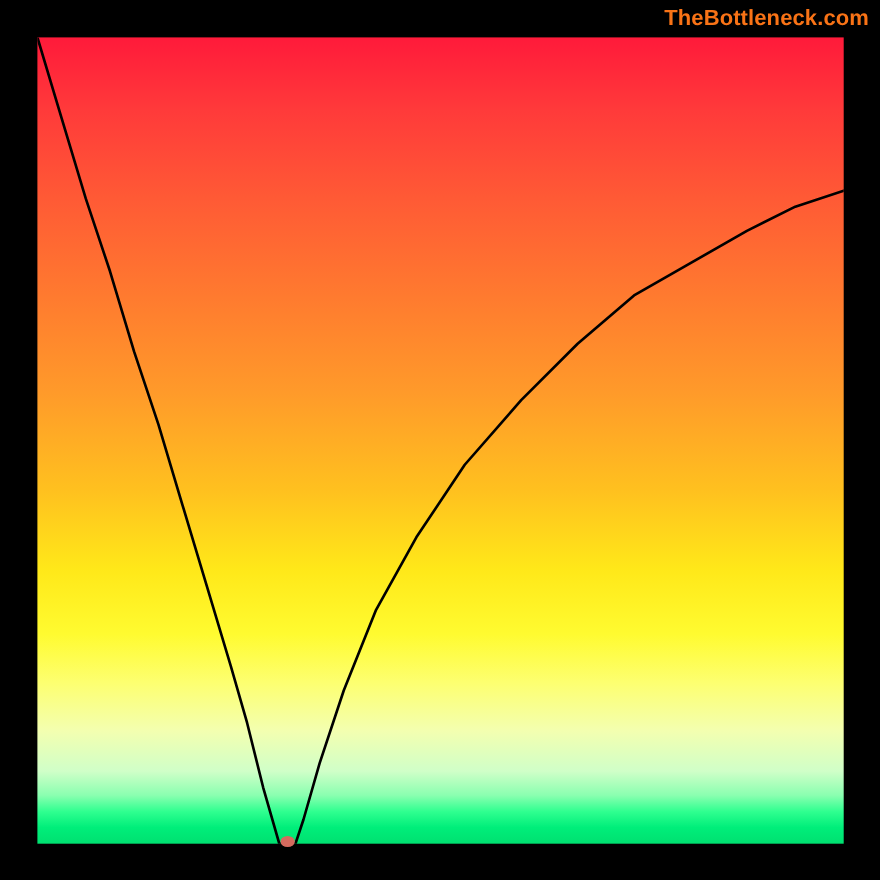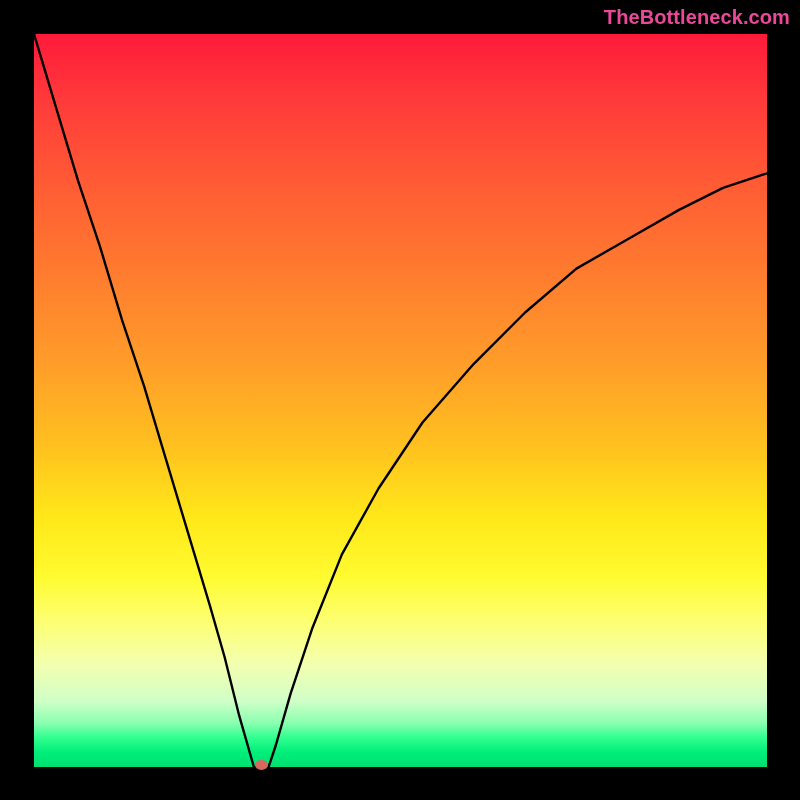--- a/index.html
+++ b/index.html
@@ -48,21 +48,21 @@
     top: 0;
     width: 733px;
     height: 733px;
   }
   .watermark {
     position: absolute;
     top: 6px;
     right: 10px;
     font-size: 20px;
     font-weight: 600;
-    color: #ec4899;
+    color: #f97316;
     letter-spacing: 0.1px;
     user-select: none;
   }
   .marker {
     position: absolute;
     width: 13px;
     height: 10px;
     border-radius: 50%;
     background: #d46a5e;
   }

